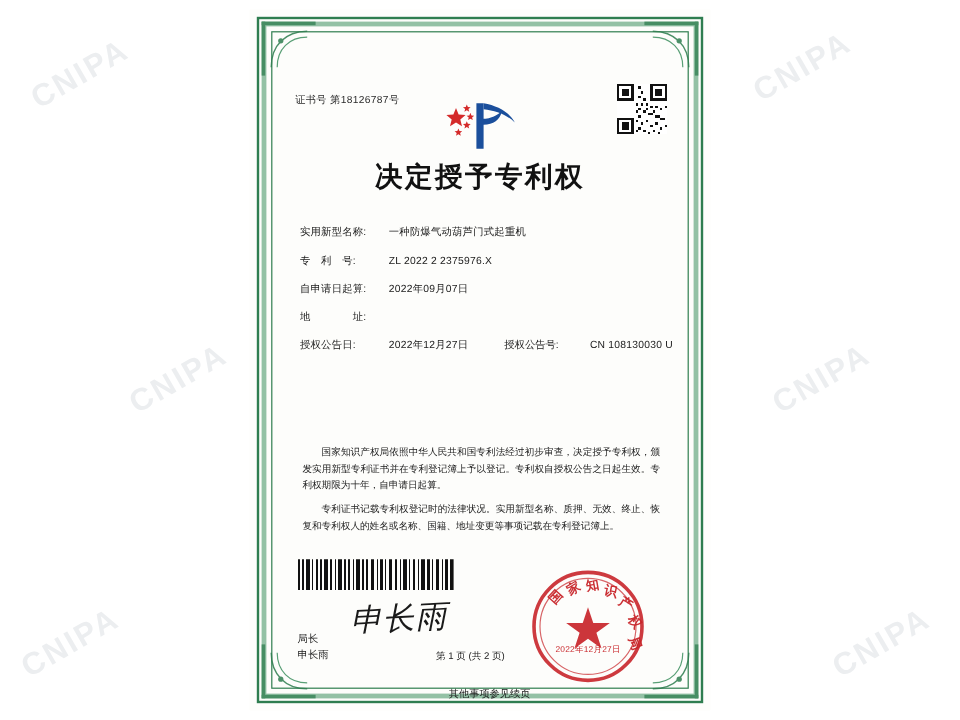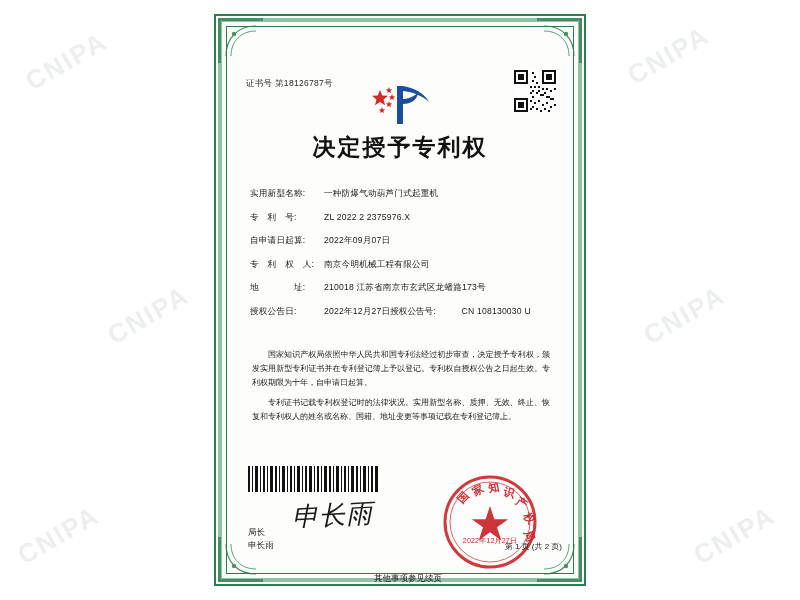--- a/index.html
+++ b/index.html
@@ -141,26 +141,27 @@
     width: 74px;
     flex: none;
     letter-spacing: .2px;
   }
   .f-label.wide { width: 74px; }
   .f-value { letter-spacing: .2px; }
   .f-value.second {
     margin-left: 26px;
   }
   .f-sublabel {
+    margin-left: 30px;
   }
 
   .paragraphs {
     position: absolute;
     left: 14px; right: 12px;
-    top: 312px;
+    top: 334px;
     font-size: 8px;
     line-height: 1.75;
     color: #1b1b1b;
     text-align: justify;
   }
   .paragraphs p { margin: 0 0 6px 0; text-indent: 16px; }
 
   .barcode {
     position: absolute;
     left: 10px;
@@ -202,23 +203,23 @@
     top: 62px;
     width: 96px;
     text-align: center;
     color: #c8252a;
     font-size: 7px;
     letter-spacing: .2px;
   }
 
   .page-no {
     position: absolute;
-    left: 0; right: 0;
+    left: 0; right: 16px;
     bottom: 14px;
-    text-align: right;
+    text-align: center;
     font-size: 8px;
     color: #1b1b1b;
     margin-top: 36px;
   }
 
   .footer-note {
     position: absolute;
     left: 16px; right: 0;
     top: 573px;
     text-align: center;
@@ -350,26 +351,21 @@
         </div>
         <div class="field-row">
           <span class="f-label">专　利　号:</span>
           <span class="f-value">ZL 2022 2 2375976.X</span>
         </div>
         <div class="field-row">
           <span class="f-label">自申请日起算:</span>
           <span class="f-value">2022年09月07日</span>
         </div>
         <div class="field-row">
-          <span class="f-label wide">专　利　权　人:</span>
-          <span class="f-value">南京今明机械工程有限公司</span>
-        </div>
-        <div class="field-row">
           <span class="f-label wide">地　　　　址:</span>
-          <span class="f-value">210018 江苏省南京市玄武区龙蟠路173号</span>
         </div>
         <div class="field-row">
           <span class="f-label">授权公告日:</span>
           <span class="f-value">2022年12月27日</span>
           <span class="f-sublabel">授权公告号:</span>
           <span class="f-value second">CN 108130030 U</span>
         </div>
       </div>
 
       <div class="paragraphs">

